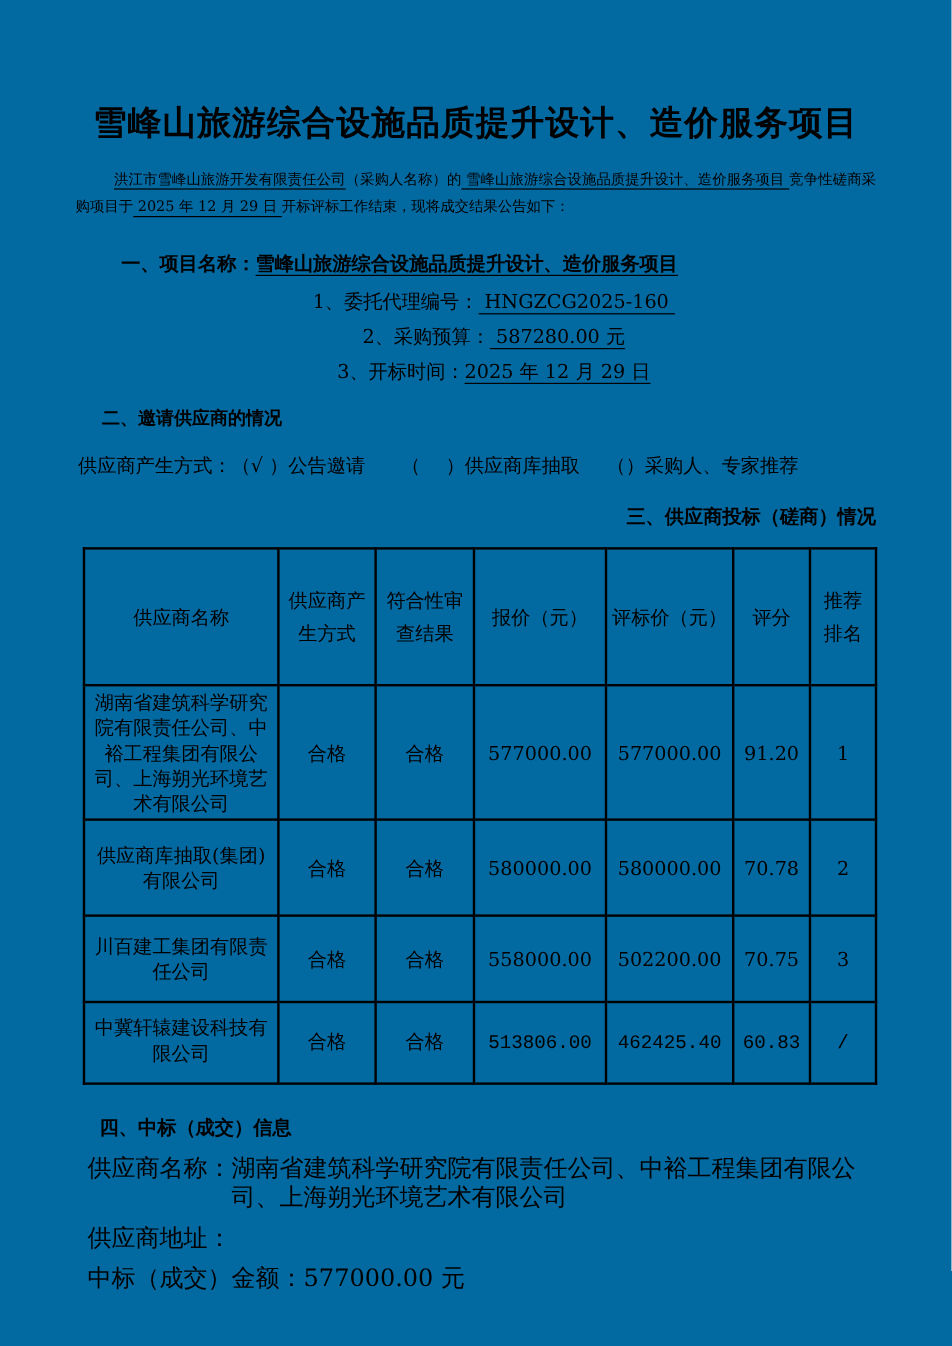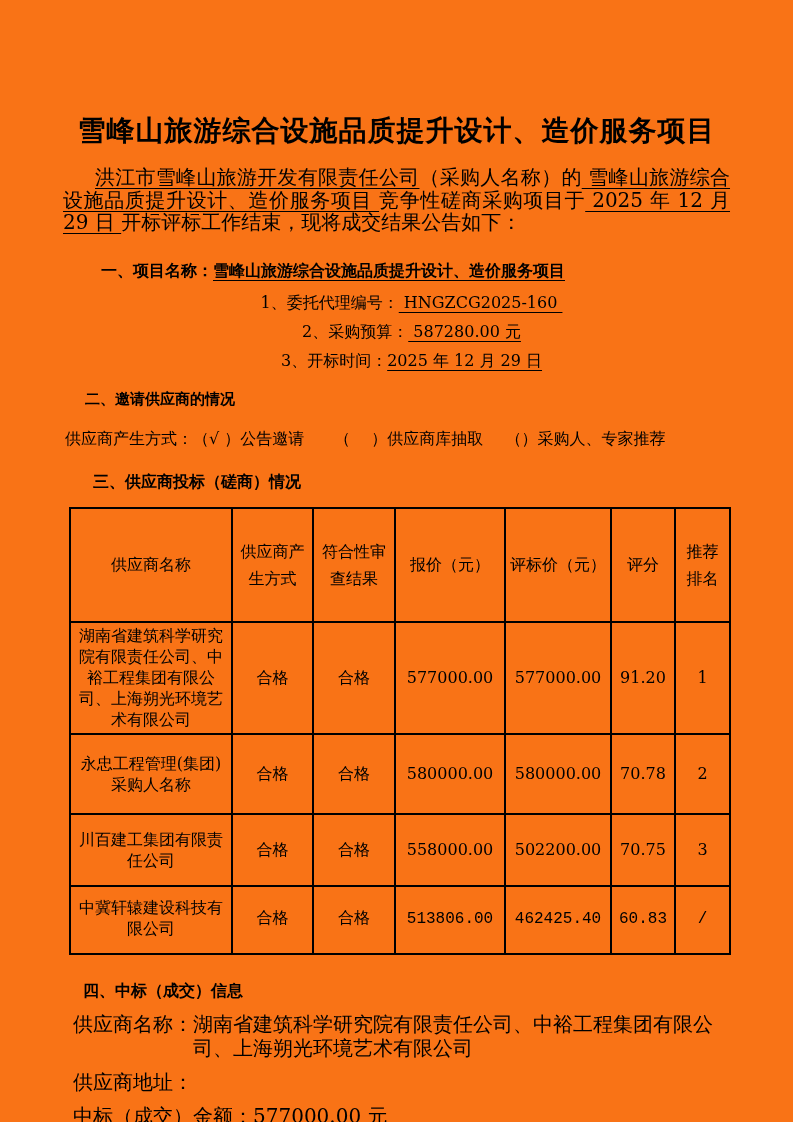--- a/index.html
+++ b/index.html
@@ -1,45 +1,45 @@
 <!DOCTYPE html>
 <html><head>
 <meta charset="utf-8">
 <style>
   html,body { margin:0; padding:0; background:#ffffff; }
   .page {
     position:relative;
     width:793px; height:1122px;
-    background:#f97316;
+    background:#0369a1;
     box-sizing:border-box;
-    padding:112px 63px 0 63px;
+    padding:84px 63px 0 63px;
     font-family:"DejaVu Serif","Liberation Serif",serif;
     color:#000;
     overflow:hidden;
   }
   .title {
     font-family:"DejaVu Sans","Liberation Sans",sans-serif;
     font-size:28px; font-weight:bold;
     text-align:center; letter-spacing:1px;
     margin:0 0 16px 0;
   }
   .intro {
-    font-size:20px; line-height:22.5px;
+    font-size:12px; line-height:22.5px;
     text-align:justify; text-indent:32px;
     margin:0;
   }
   .u { text-decoration:underline; text-underline-offset:4px; text-decoration-thickness:1px; }
   .h-sec {
     font-family:"DejaVu Sans","Liberation Sans",sans-serif;
     font-weight:bold; font-size:16px;
     margin:0;
   }
   .h1sec { margin:27px 0 0 38px; }
   .h2sec { margin:21px 0 0 22px; font-size:15px; }
-  .h3sec { margin:24px 0 14px 30px; }
+  .h3sec { margin:24px 0 14px 30px;text-align:right; }
   .h4sec { margin:26px 0 8px 20px; }
   .item { font-size:16px; margin:12px 0 0 30px; line-height:17px;text-align:center; }
   .method-line { font-size:16px; margin:21px 0 0 2px; line-height:18px; }
   .method-line .opt2 { margin-left:30px; }
   .method-line .opt3 { margin-left:22px; }
   table.bid {
     border-collapse:collapse; table-layout:fixed;
     width:660px; margin-left:6px;
   }
   table.bid th, table.bid td {
@@ -106,21 +106,21 @@
       <tr class="r1">
         <td>湖南省建筑科学研究院有限责任公司、中裕工程集团有限公司、上海朔光环境艺术有限公司</td>
         <td>合格</td>
         <td>合格</td>
         <td>577000.00</td>
         <td>577000.00</td>
         <td>91.20</td>
         <td>1</td>
       </tr>
       <tr class="r2">
-        <td>永忠工程管理(集团)采购人名称</td>
+        <td>供应商库抽取(集团)有限公司</td>
         <td>合格</td>
         <td>合格</td>
         <td>580000.00</td>
         <td>580000.00</td>
         <td>70.78</td>
         <td>2</td>
       </tr>
       <tr class="r3">
         <td>川百建工集团有限责任公司</td>
         <td>合格</td>

